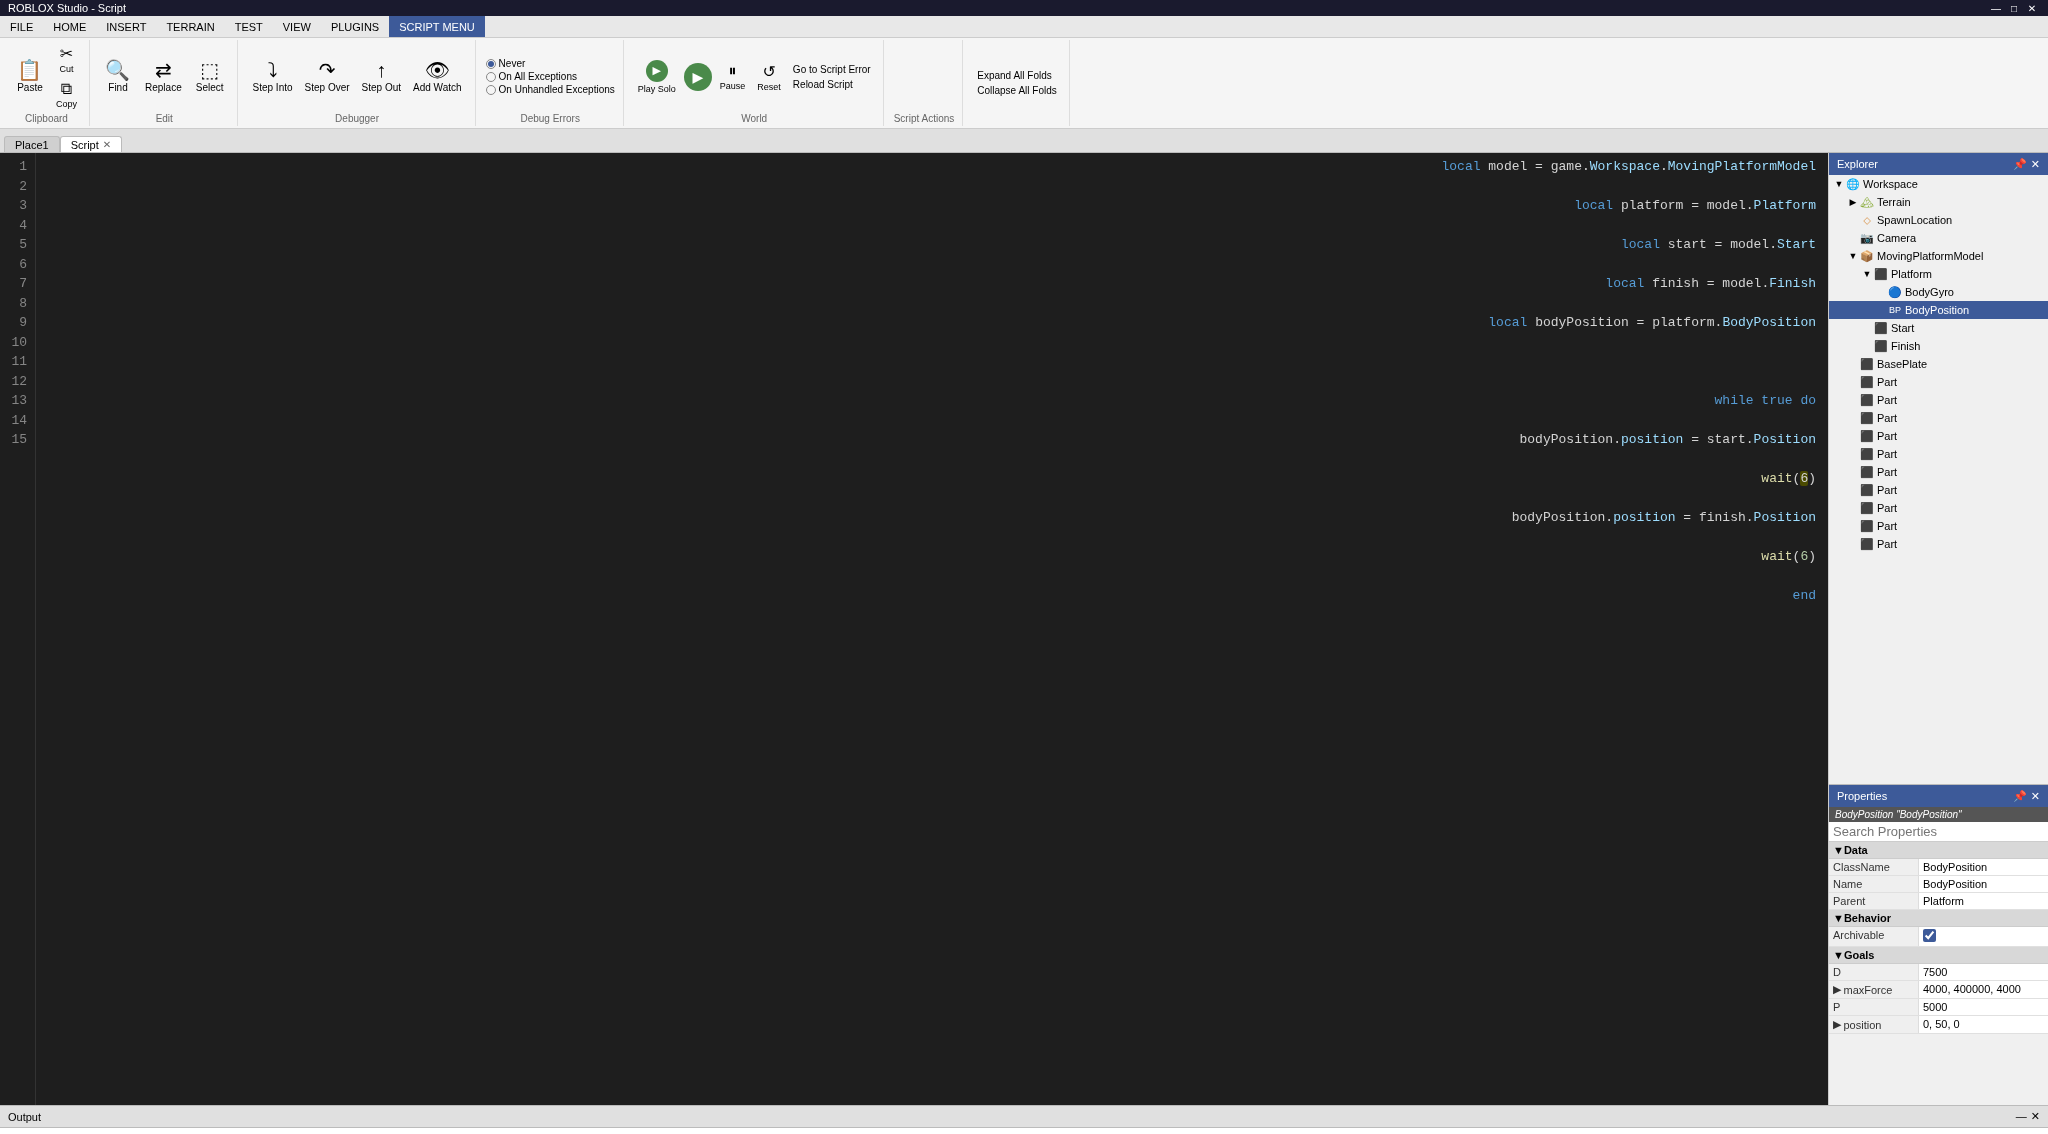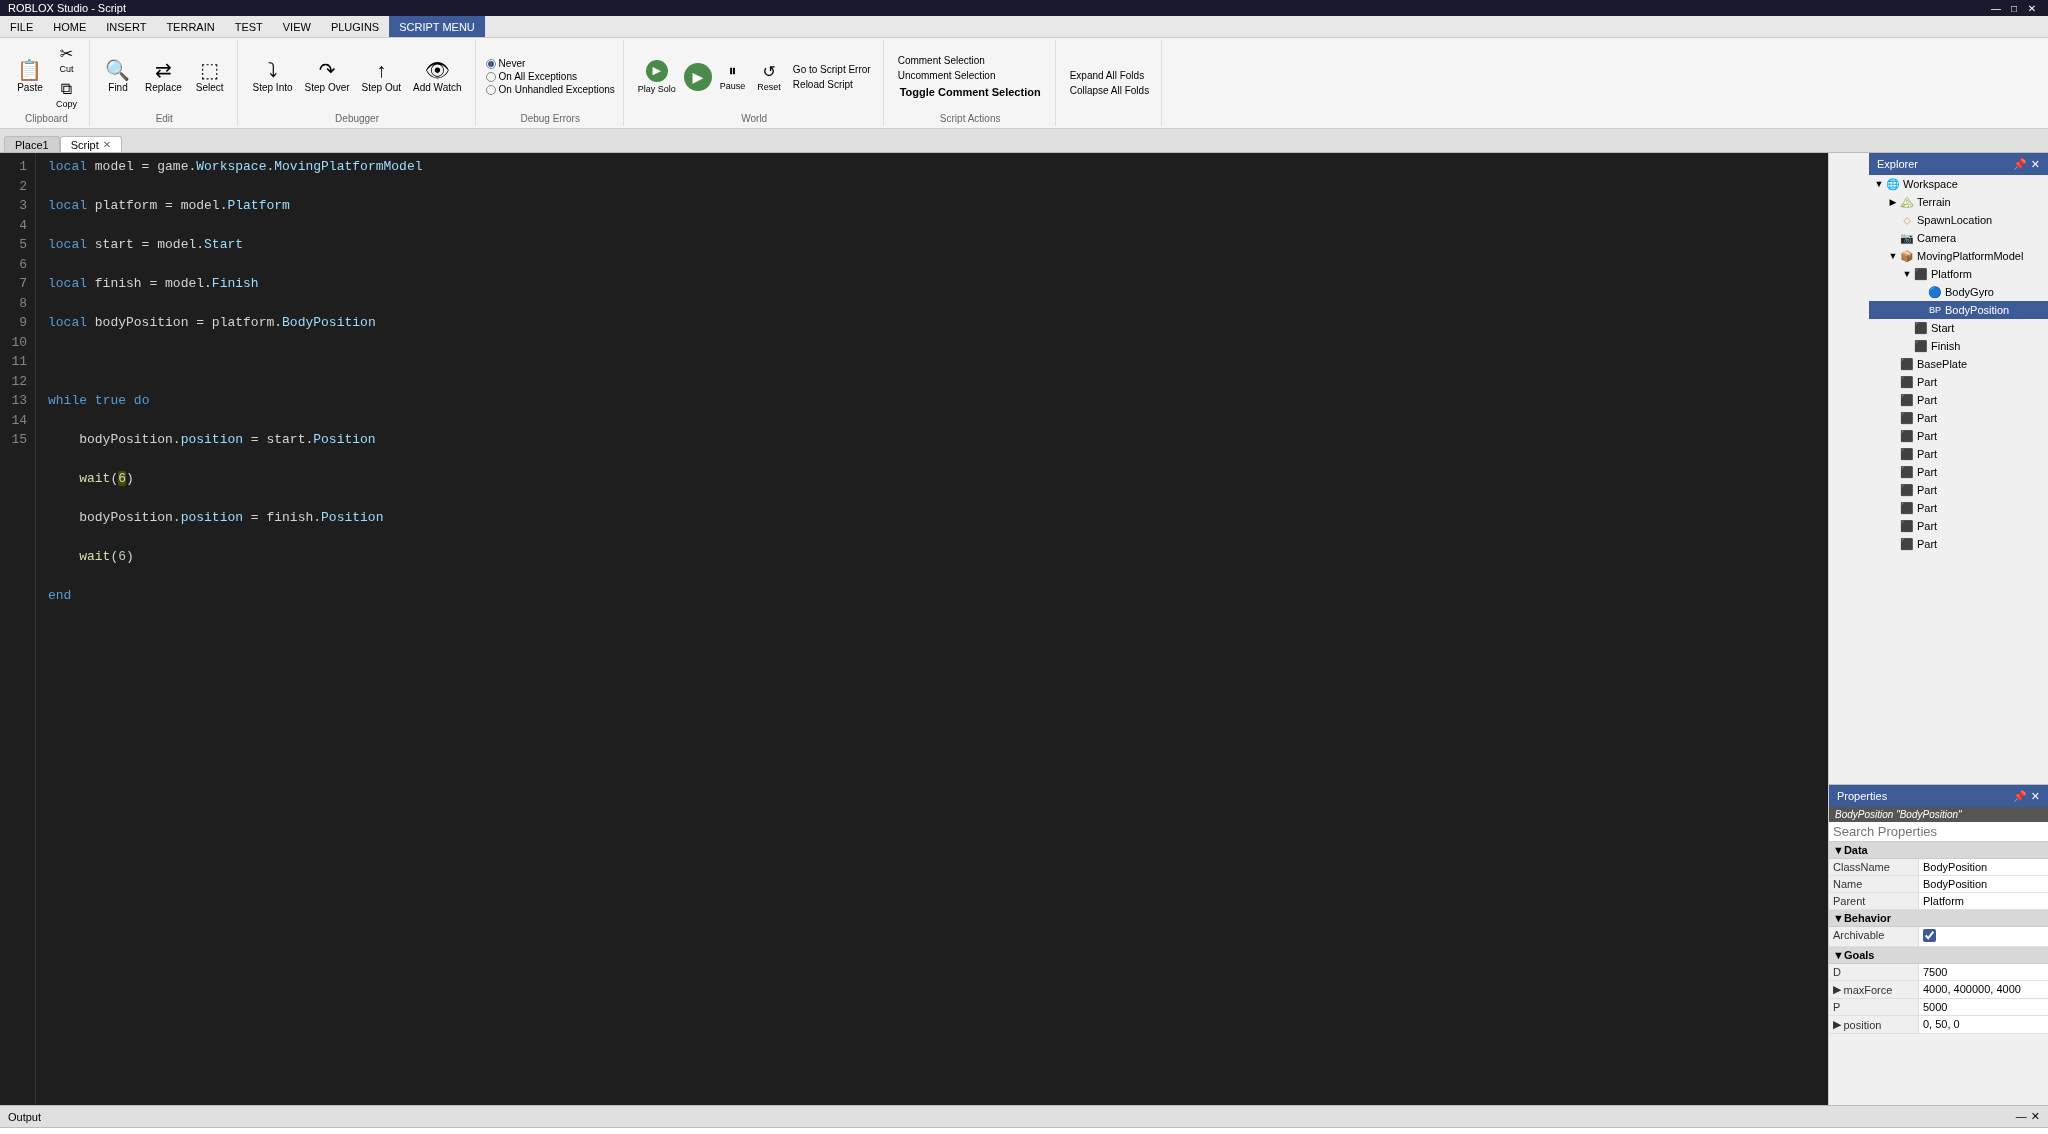--- a/index.html
+++ b/index.html
@@ -142,20 +142,21 @@
       border-right: 1px solid #333;
       min-width: 36px;
       line-height: 1.5;
     }
     #code-area {
       padding: 4px 12px;
       flex: 1;
       line-height: 1.5;
       white-space: pre;
       overflow-x: auto;
+      text-align: right;
     }
     .kw { color: #569cd6; }
     .num { color: #b5cea8; }
     .fn { color: #dcdcaa; }
     .prop { color: #9cdcfe; }
     .cursor-highlight { background: #4a4a00; border-radius: 2px; }
 
     
     #right-panel {
       width: 220px;
@@ -165,21 +166,20 @@
       flex-direction: column;
     }
 
     
     #explorer {
       flex: 1;
       border-bottom: 1px solid #bbb;
       overflow: hidden;
       display: flex;
       flex-direction: column;
-      padding-left: 40px;
     }
     .panel-header {
       background: #3d5a99;
       color: white;
       padding: 3px 8px;
       font-size: 11px;
       display: flex;
       align-items: center;
       justify-content: space-between;
       height: 22px;
@@ -474,27 +474,20 @@
       </div>
       <div style="display:flex;flex-direction:column;gap:2px;">
         <div class="sa-btn">Go to Script Error</div>
         <div class="sa-btn">Reload Script</div>
       </div>
     </div>
     <span class="toolbar-group-label">World</span>
   </div>
 
   <div class="toolbar-group">
-    <div class="toolbar-group-inner">
-      <div style="display:flex;flex-direction:column;gap:2px;">
-        <div class="sa-btn">Comment Selection</div>
-        <div class="sa-btn">Uncomment Selection</div>
-        <div class="toggle-btn">Toggle Comment Selection</div>
-      </div>
-    </div>
     <span class="toolbar-group-label">Script Actions</span>
   </div>
 
   <div class="toolbar-group">
     <div class="toolbar-group-inner">
       <div class="expand-collapse-group">
         <div class="ec-btn">Expand All Folds</div>
         <div class="ec-btn">Collapse All Folds</div>
       </div>
     </div>

